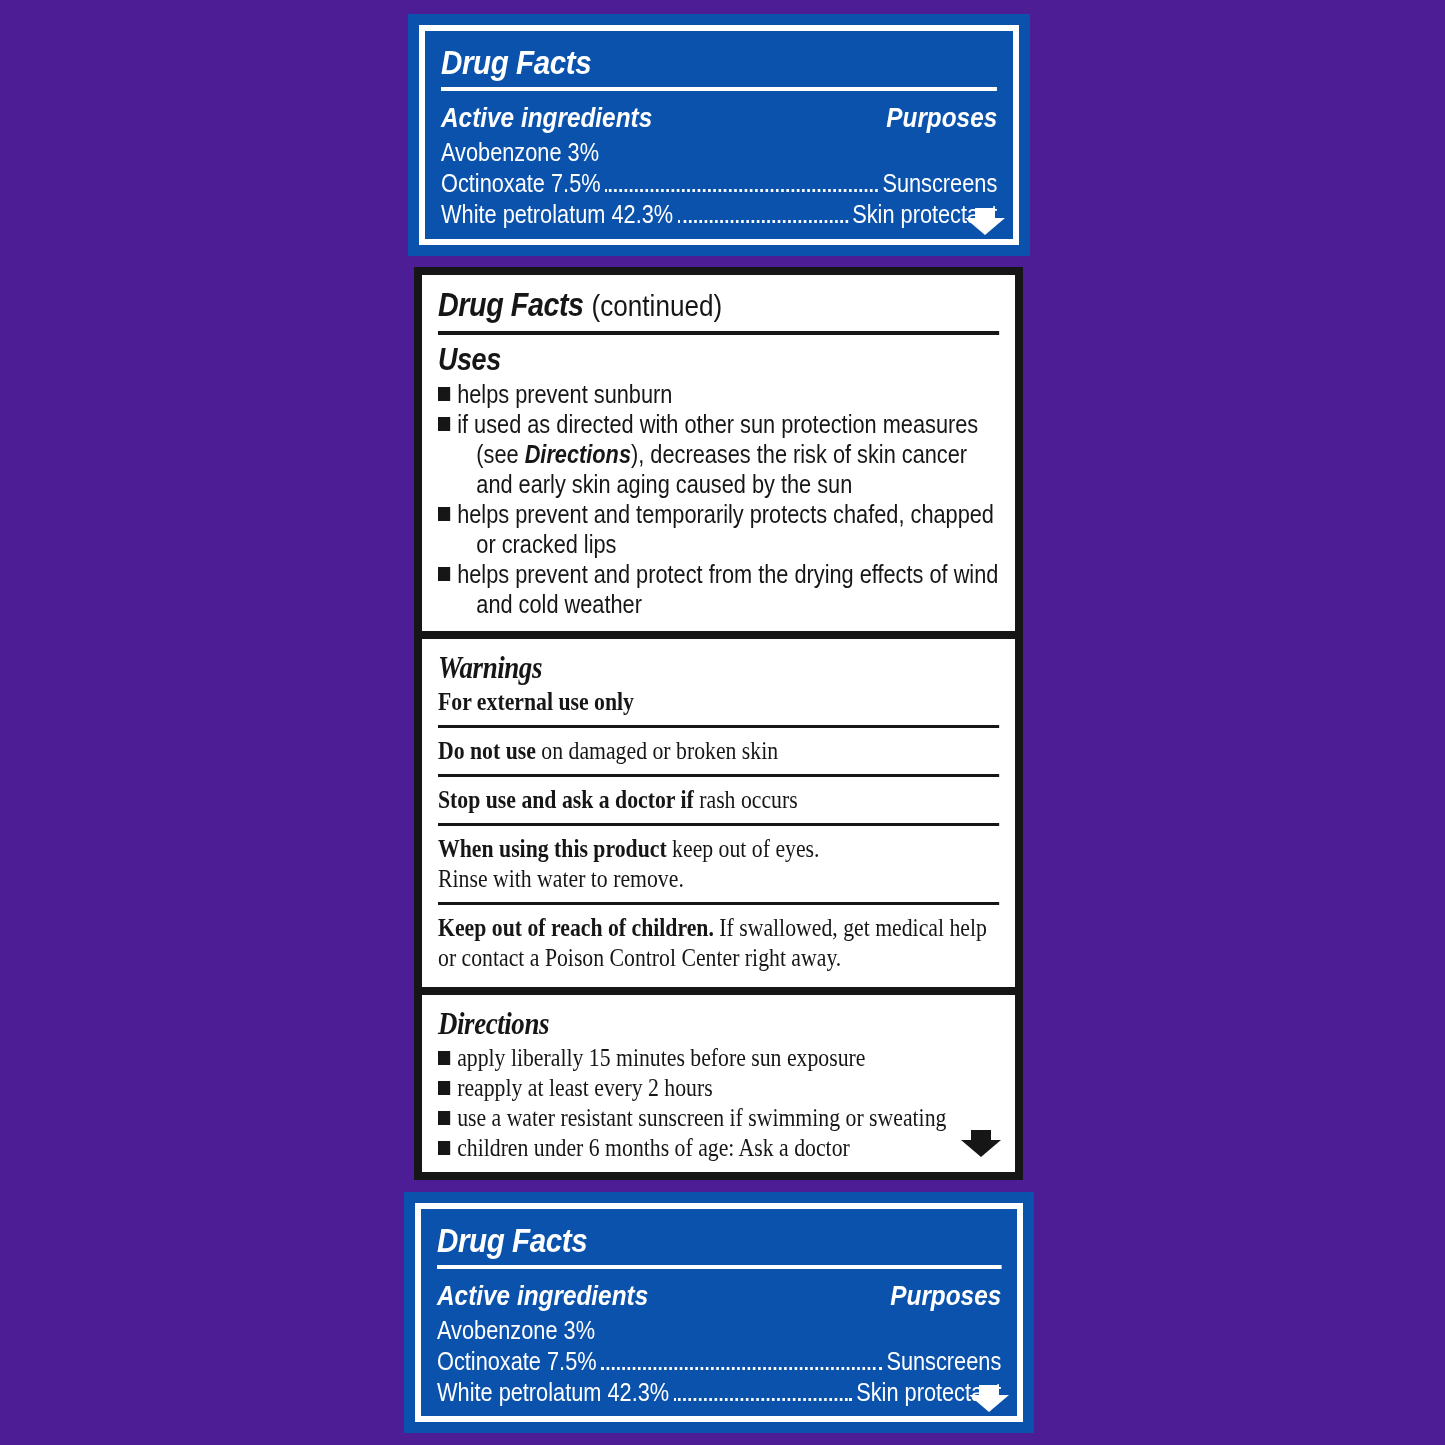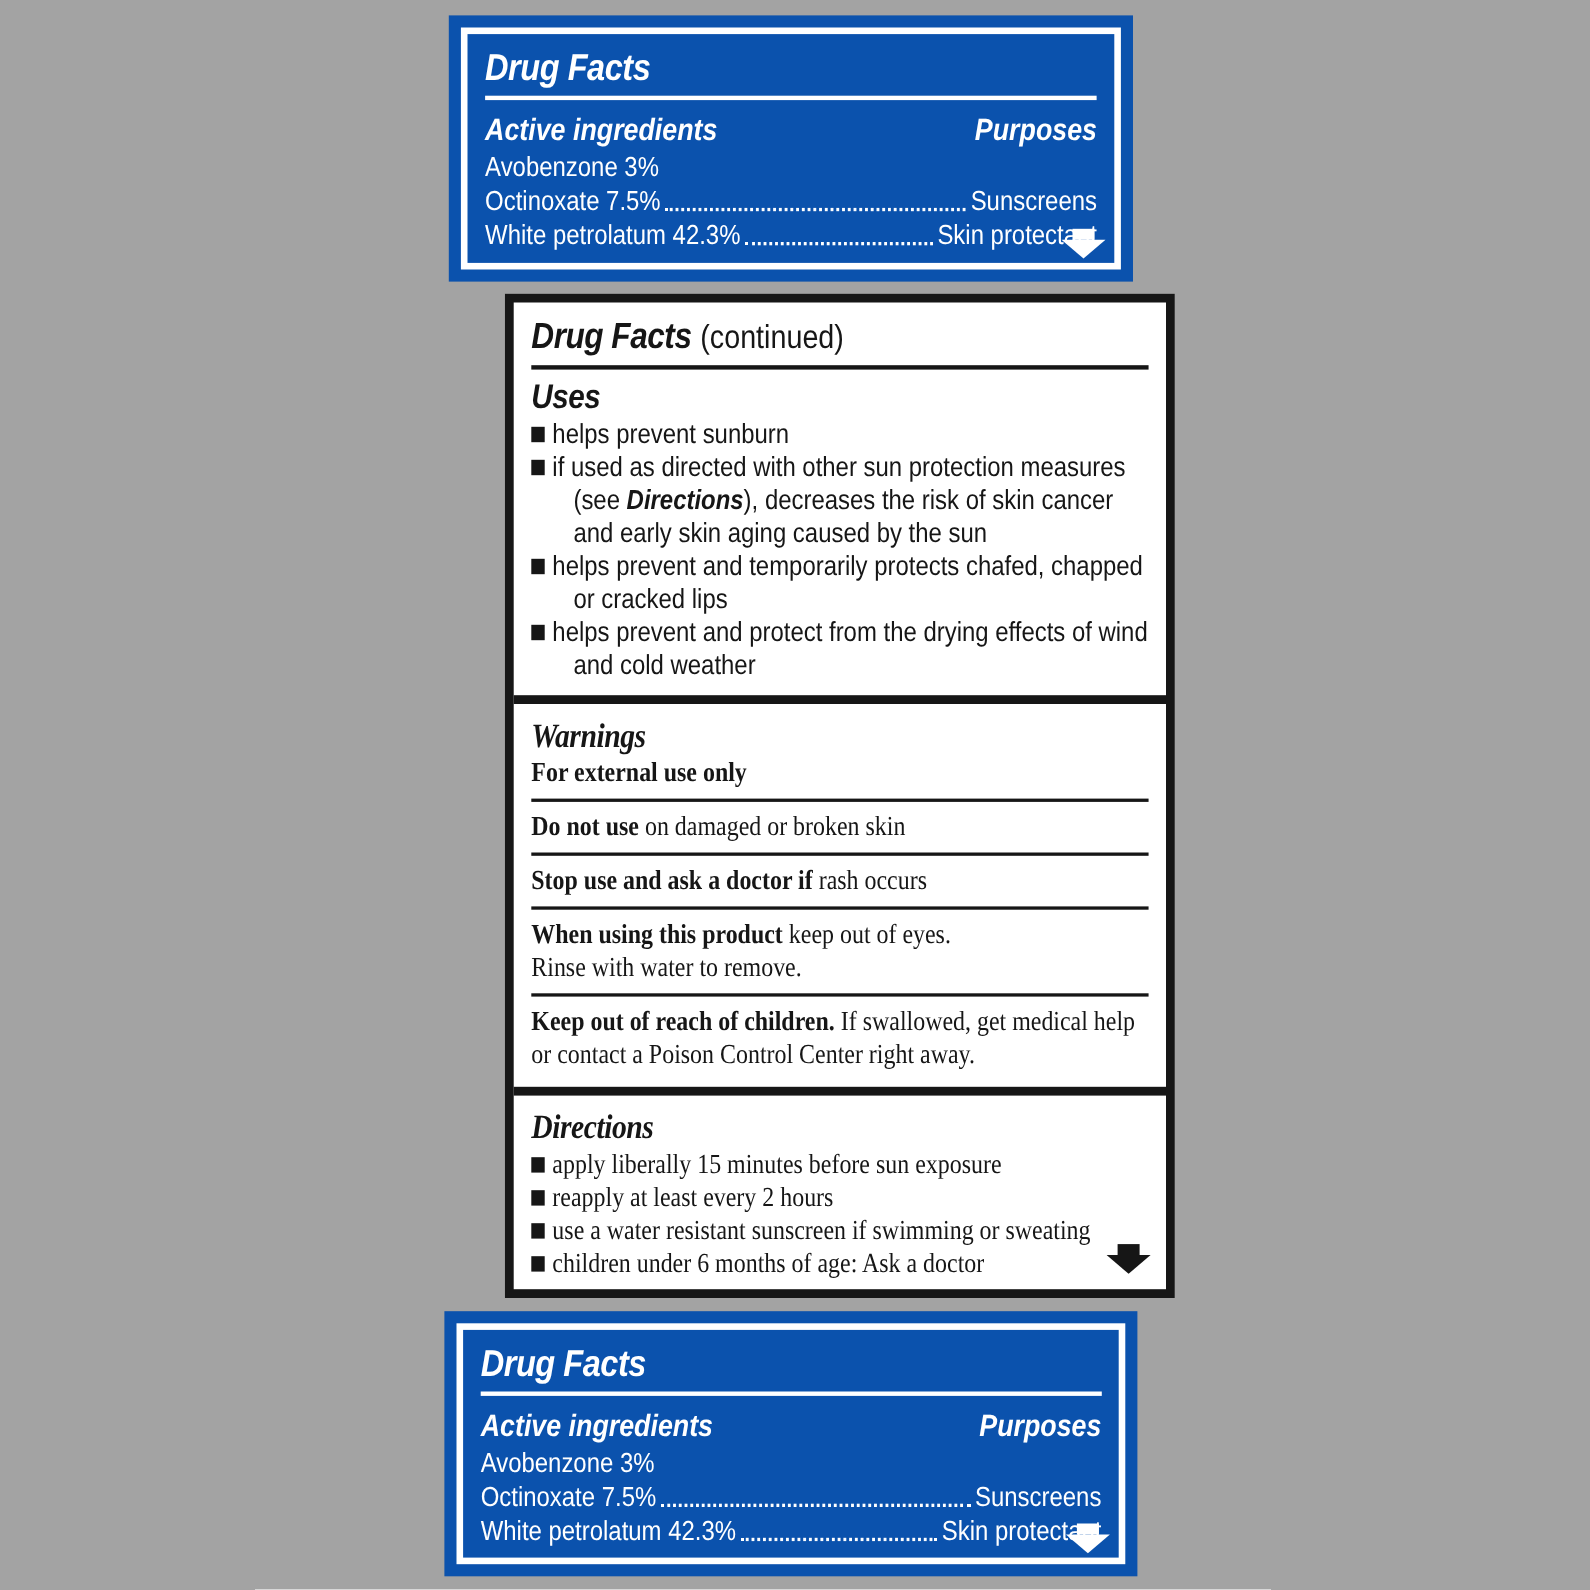--- a/index.html
+++ b/index.html
@@ -1,21 +1,21 @@
 <!DOCTYPE html>
 <html><head>
 <meta charset="utf-8">
 <style>
   * { margin: 0; padding: 0; box-sizing: border-box; }
   html, body { background: #ffffff; }
   .page {
     position: relative;
     width: 1445px;
     height: 1445px;
-    background: #a3a3a3;
+    background: #4c1d95;
     font-family: "Liberation Sans", "DejaVu Sans", sans-serif;
     color: #161616;
     overflow: hidden;
   }
 
   
   .squeeze {
     width: 115%;
     transform: scaleX(0.87);
     transform-origin: 0 0;
@@ -80,21 +80,20 @@
   .blue-inner .down-arrow { color: #ffffff; right: 8px; bottom: 4px; }
 
   
   .facts-box {
     position: absolute;
     left: 414px; top: 267px; width: 609px; height: 913px;
     background: #ffffff;
     border: 8px solid #161616;
     display: flex;
     flex-direction: column;
-    margin-left: 45px;
   }
   .sub { position: relative; padding: 10px 16px 12px 16px; }
   .sub + .sub { border-top: 8px solid #161616; font-family: Liberation Serif, serif; }
   .sub.uses { flex: 1 1 auto; }
 
   .mid-title { font-size: 33px; line-height: 40px; white-space: nowrap; }
   .mid-title .t { font-weight: bold; font-style: italic; letter-spacing: -0.5px; }
   .mid-title .s { font-weight: normal; font-size: 30px; }
   .title-rule { height: 4px; background: #161616; margin: 5px 0 6px 0; }
 

